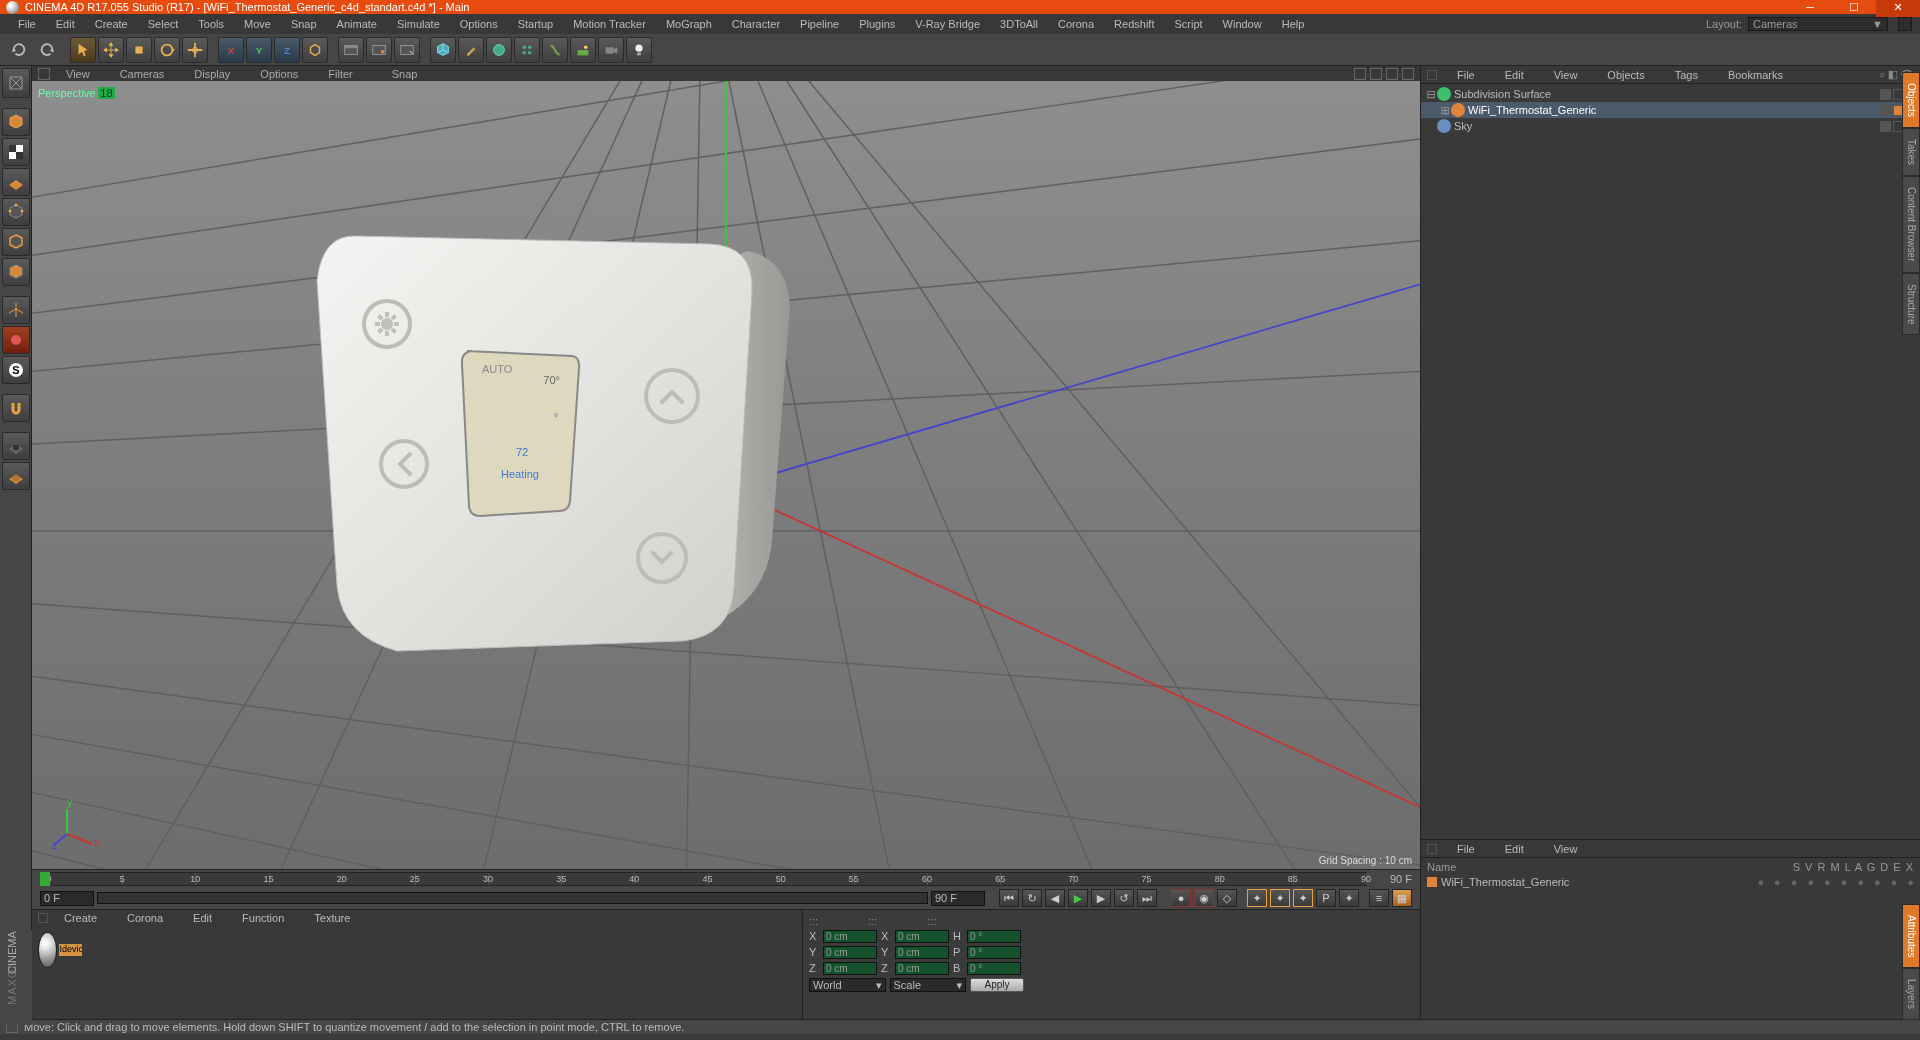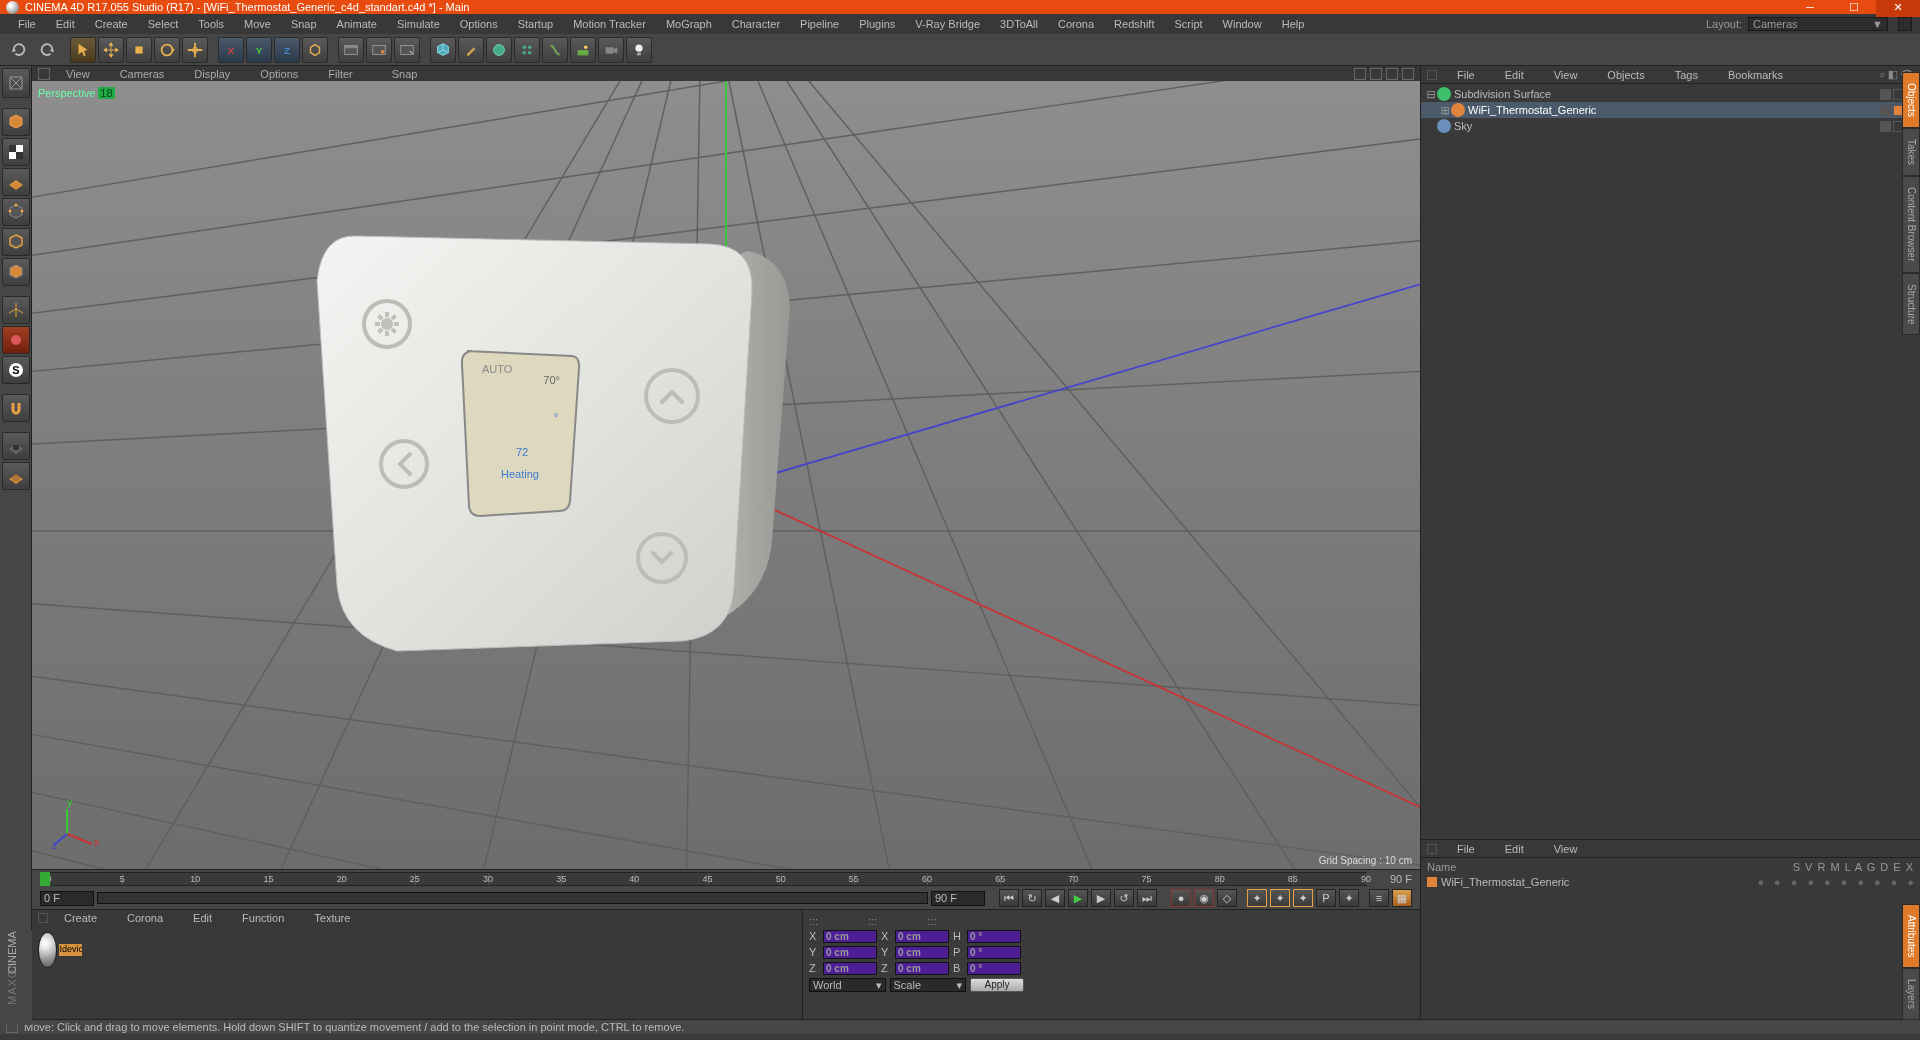--- a/index.html
+++ b/index.html
@@ -61,21 +61,21 @@
 .mat-panel { flex:0 0 770px; background:#3b3b3b; display:flex; flex-direction:column; }
 .mat-menu { height:16px; background:#383838; display:flex; align-items:center; padding:0 6px; gap:16px; color:#bbb; }
 .mat-area { flex:1; background:#393939; padding:6px; display:flex; gap:8px; align-items:flex-start; }
 .mat-item { width:44px; display:flex; align-items:center; gap:2px; }
 .mat-ball { width:36px; height:36px; border-radius:50%; background:radial-gradient(circle at 35% 30%,#fff 3%,#ddd 25%,#999 60%,#555 100%); border:1px solid #222; }
 .mat-label { width:44px; height:12px; background:#d69340; color:#000; font-size:9px; text-align:center; overflow:hidden; }
 .coord-panel { flex:0 0 228px; background:#3b3b3b; border-left:1px solid #222; padding:4px 6px; color:#bbb; }
 .coord-head { height:14px; display:flex; align-items:center; gap:50px; font-size:10px; color:#888; }
 .coord-row { display:flex; align-items:center; gap:4px; height:16px; }
 .coord-row label{ width:10px; }
-.coord-in { width:54px; height:13px; background:#4c1d95; border:1px solid #111; color:#999; font-size:10px; padding:0 2px; display:flex; align-items:center;font-weight:bold;}
+.coord-in { width:54px; height:13px; background:#14532d; border:1px solid #111; color:#999; font-size:10px; padding:0 2px; display:flex; align-items:center;}
 .coord-bot { display:flex; gap:4px; margin-top:2px;}
 .coord-dd { flex:1; height:14px; background:#2a2a2a; border:1px solid #111; color:#bbb; font-size:10px; padding:0 3px; display:flex; align-items:center; justify-content:space-between;}
 .apply-btn { width:54px; height:14px; background:linear-gradient(#ddd,#aaa); color:#222; border:1px solid #555; border-radius:2px; text-align:center; font-size:10px; line-height:12px;}
 .attr-body { flex:1; background:#393939; padding:2px 6px; color:#bbb; }
 .attr-header { height:14px; display:flex; align-items:center; color:#999; font-size:10px; }
 .attr-header .cols { margin-left:auto; display:flex; gap:12px; letter-spacing:1px;}
 .attr-row { display:flex; align-items:center; height:16px; gap:4px; }
 .statusbar { height:15px; background:#464646; color:#bbb; display:flex; align-items:center; padding:0 6px; font-size:10px; border-top:1px solid #222;}
 .statusbar .sb-ic{ width:12px;height:12px;border:1px solid #666;margin-right:6px;}
 .brand { position:absolute; left:0; bottom:15px; width:32px; height:95px; background:#464646; }

